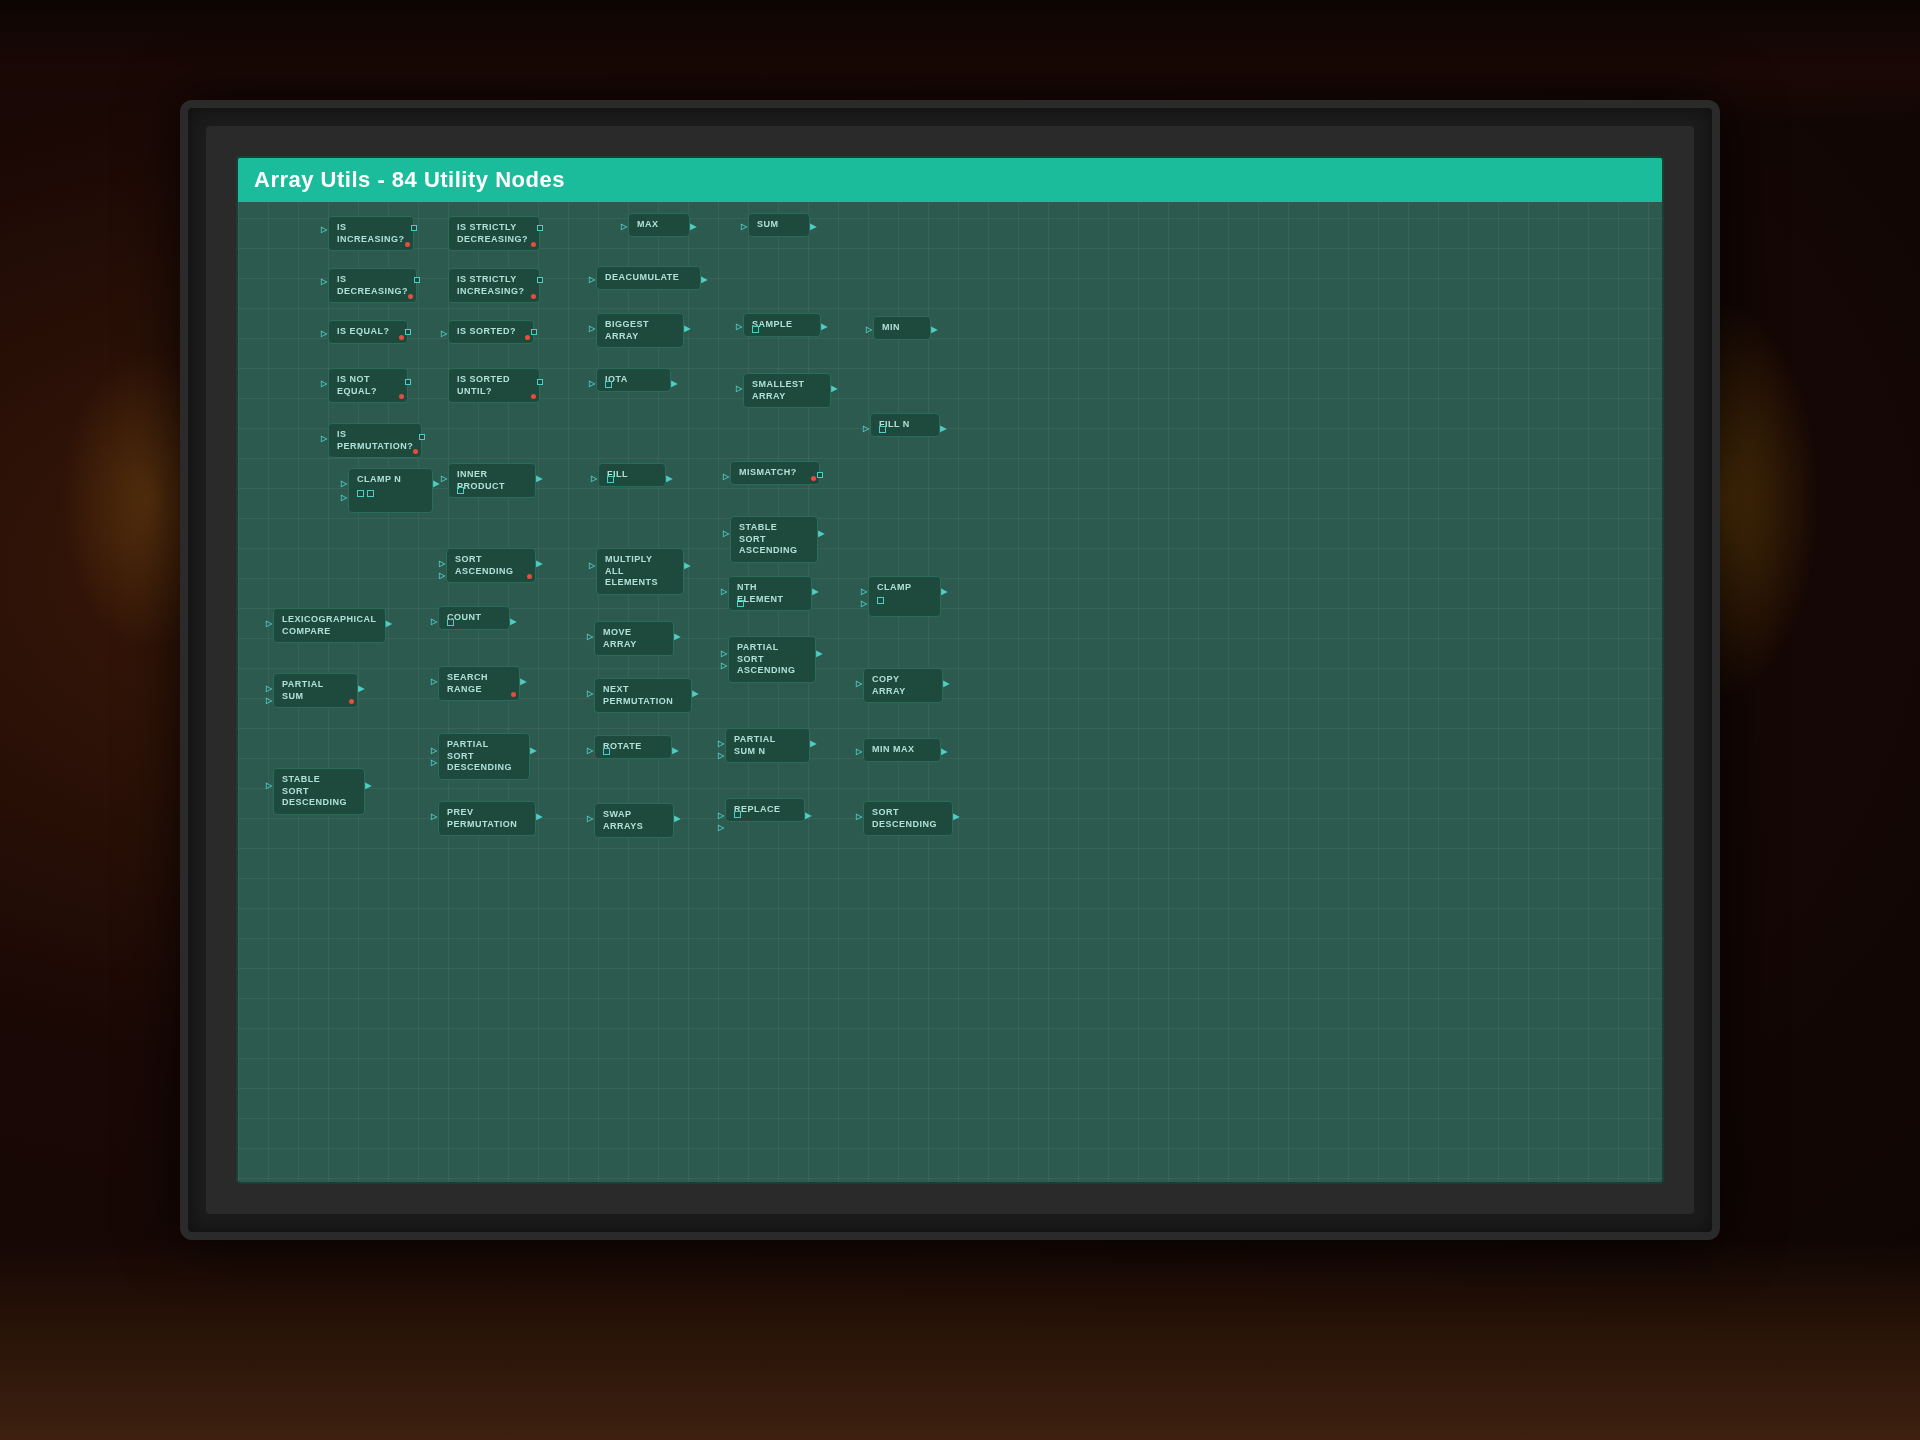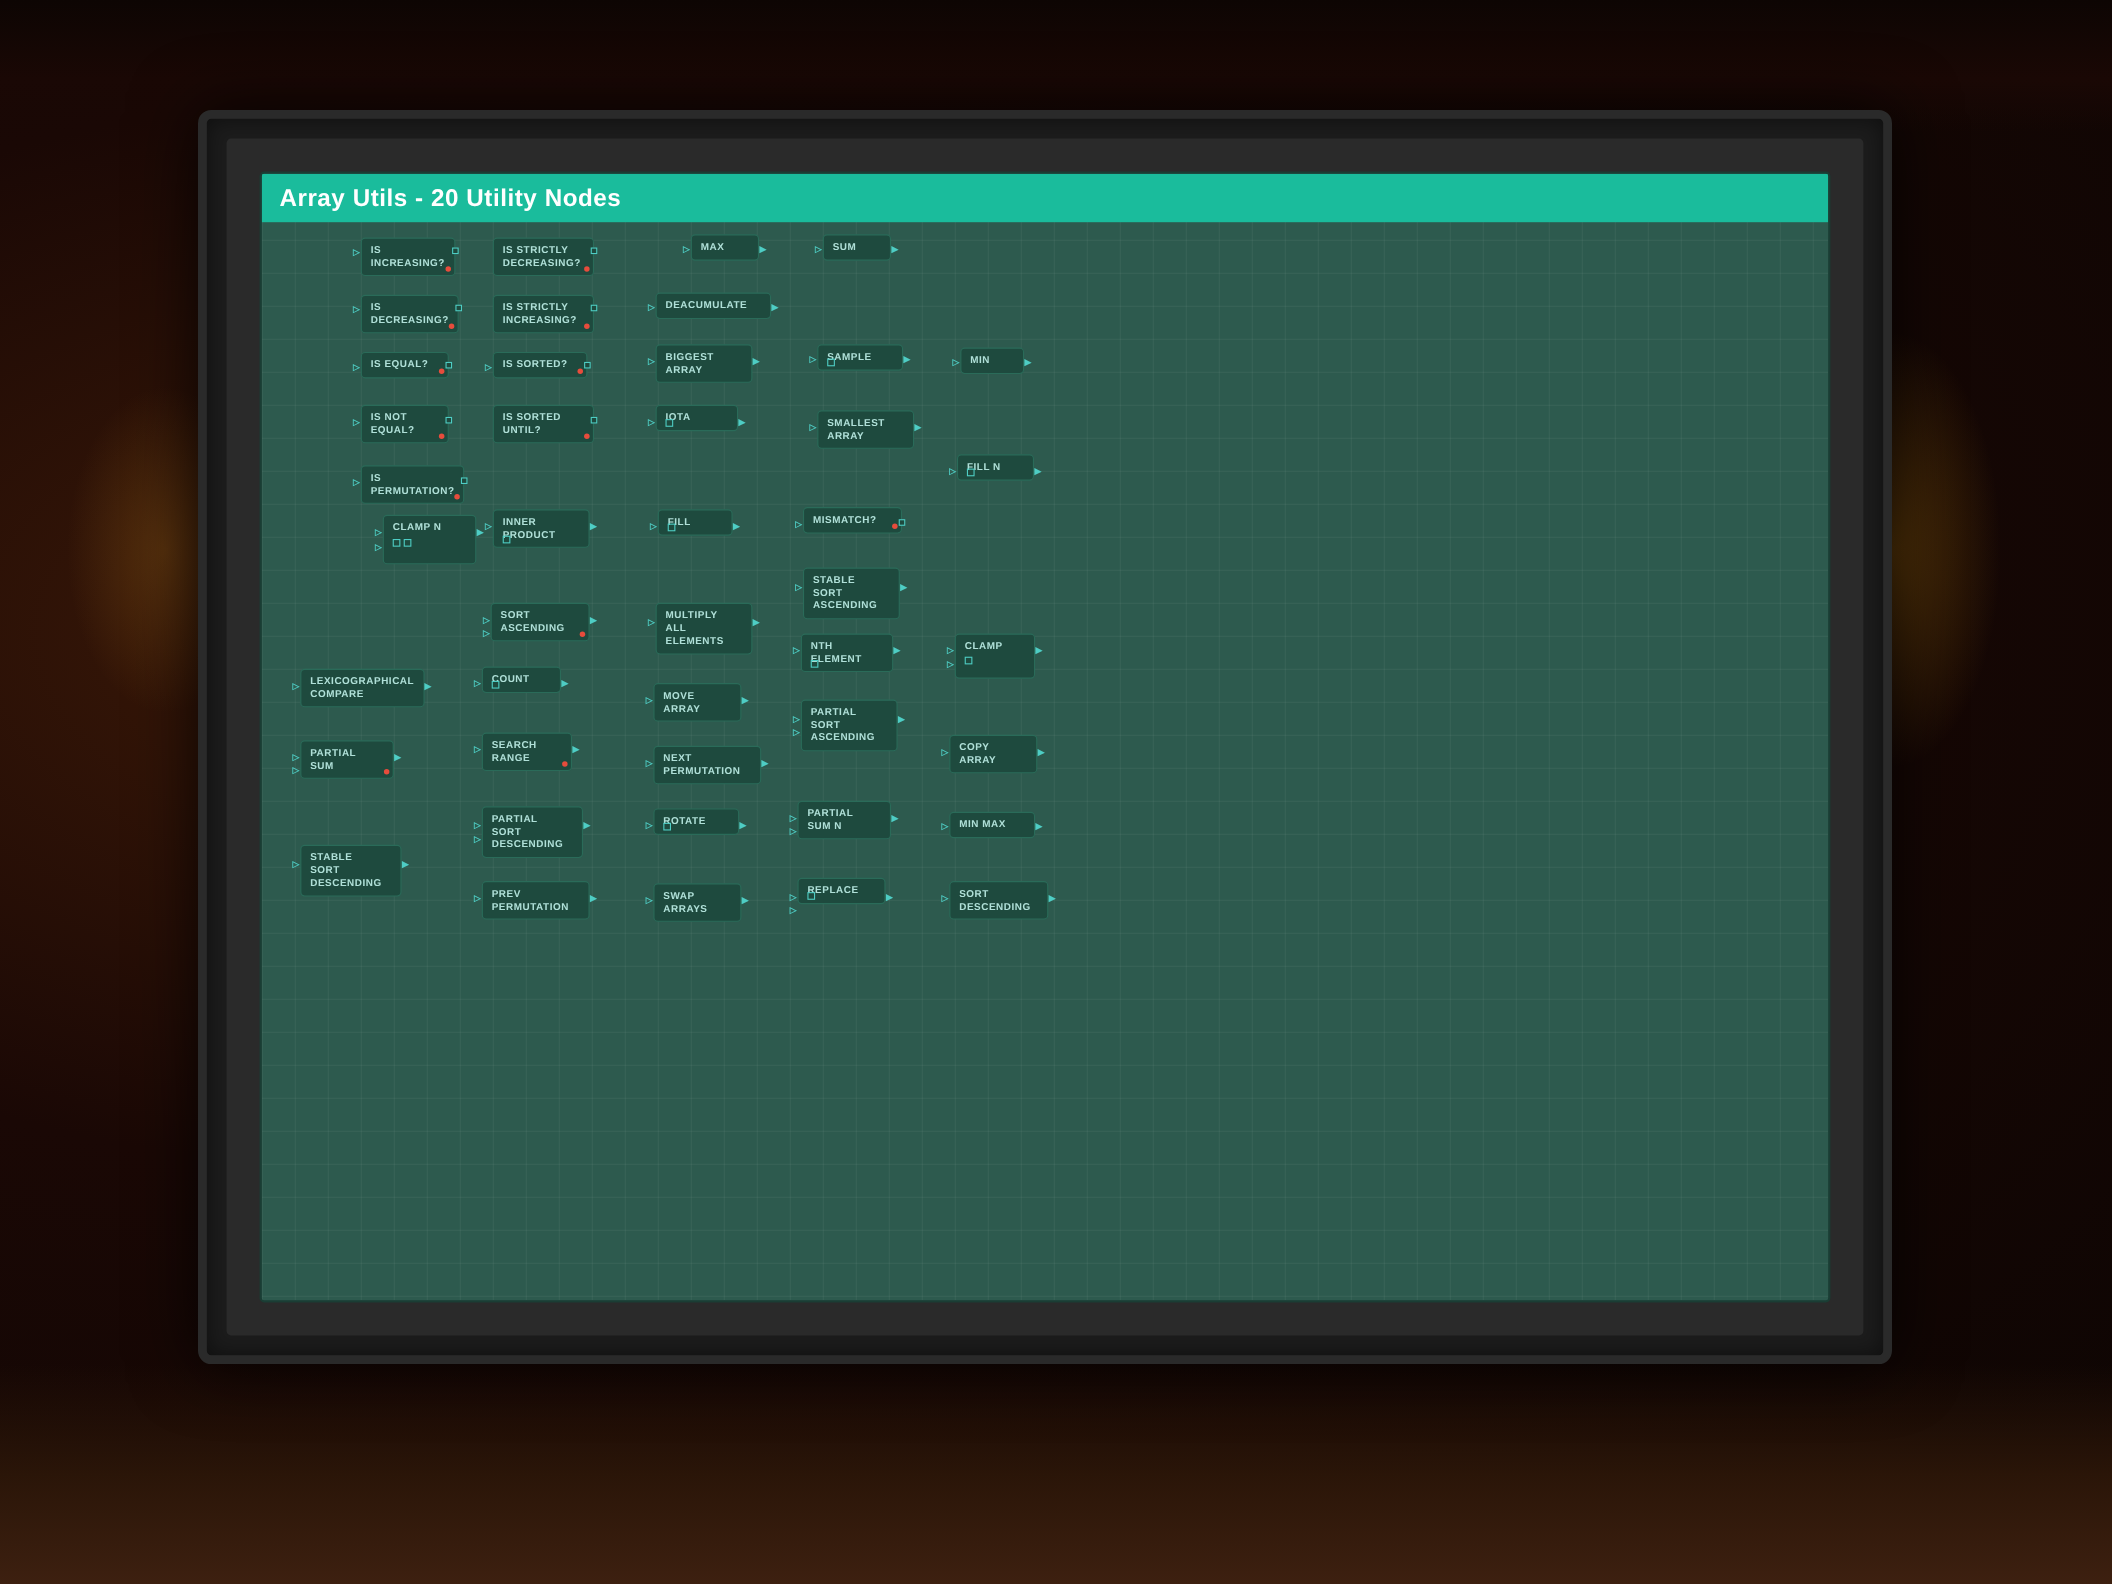--- a/index.html
+++ b/index.html
@@ -120,21 +120,21 @@
 
 <div style="position:absolute;top:0;left:0;right:0;height:120px;background:linear-gradient(180deg,#0d0503 0%,#1a0805 60%,transparent 100%);z-index:2;"></div>
 
 <div style="position:absolute;bottom:0;left:0;right:0;height:200px;background:linear-gradient(0deg,#3d2010 0%,#2a1508 50%,transparent 100%);z-index:2;"></div>
 
 <div class="monitor-frame">
   <div class="screen">
     <div class="node-canvas">
       <div class="canvas-grid"></div>
       <div class="canvas-header">
-        <span class="canvas-title">Array Utils - 20 Utility Nodes</span>
+        <span class="canvas-title">Array Utils - 84 Utility Nodes</span>
       </div>
 
       <div class="node" style="left:90px;top:58px;min-width:80px;">
         <div style="position:absolute;left:-8px;top:8px;color:#4ecdc4;font-size:8px;">▷</div>
         IS<br>INCREASING?
         <div style="position:absolute;right:-4px;top:8px;width:6px;height:6px;border:1.5px solid #4ecdc4;background:#1e4a3e;"></div>
         <div style="position:absolute;bottom:3px;right:3px;width:5px;height:5px;border-radius:50%;background:#e74c3c;"></div>
       </div>
 
       <div class="node" style="left:210px;top:58px;min-width:92px;">

